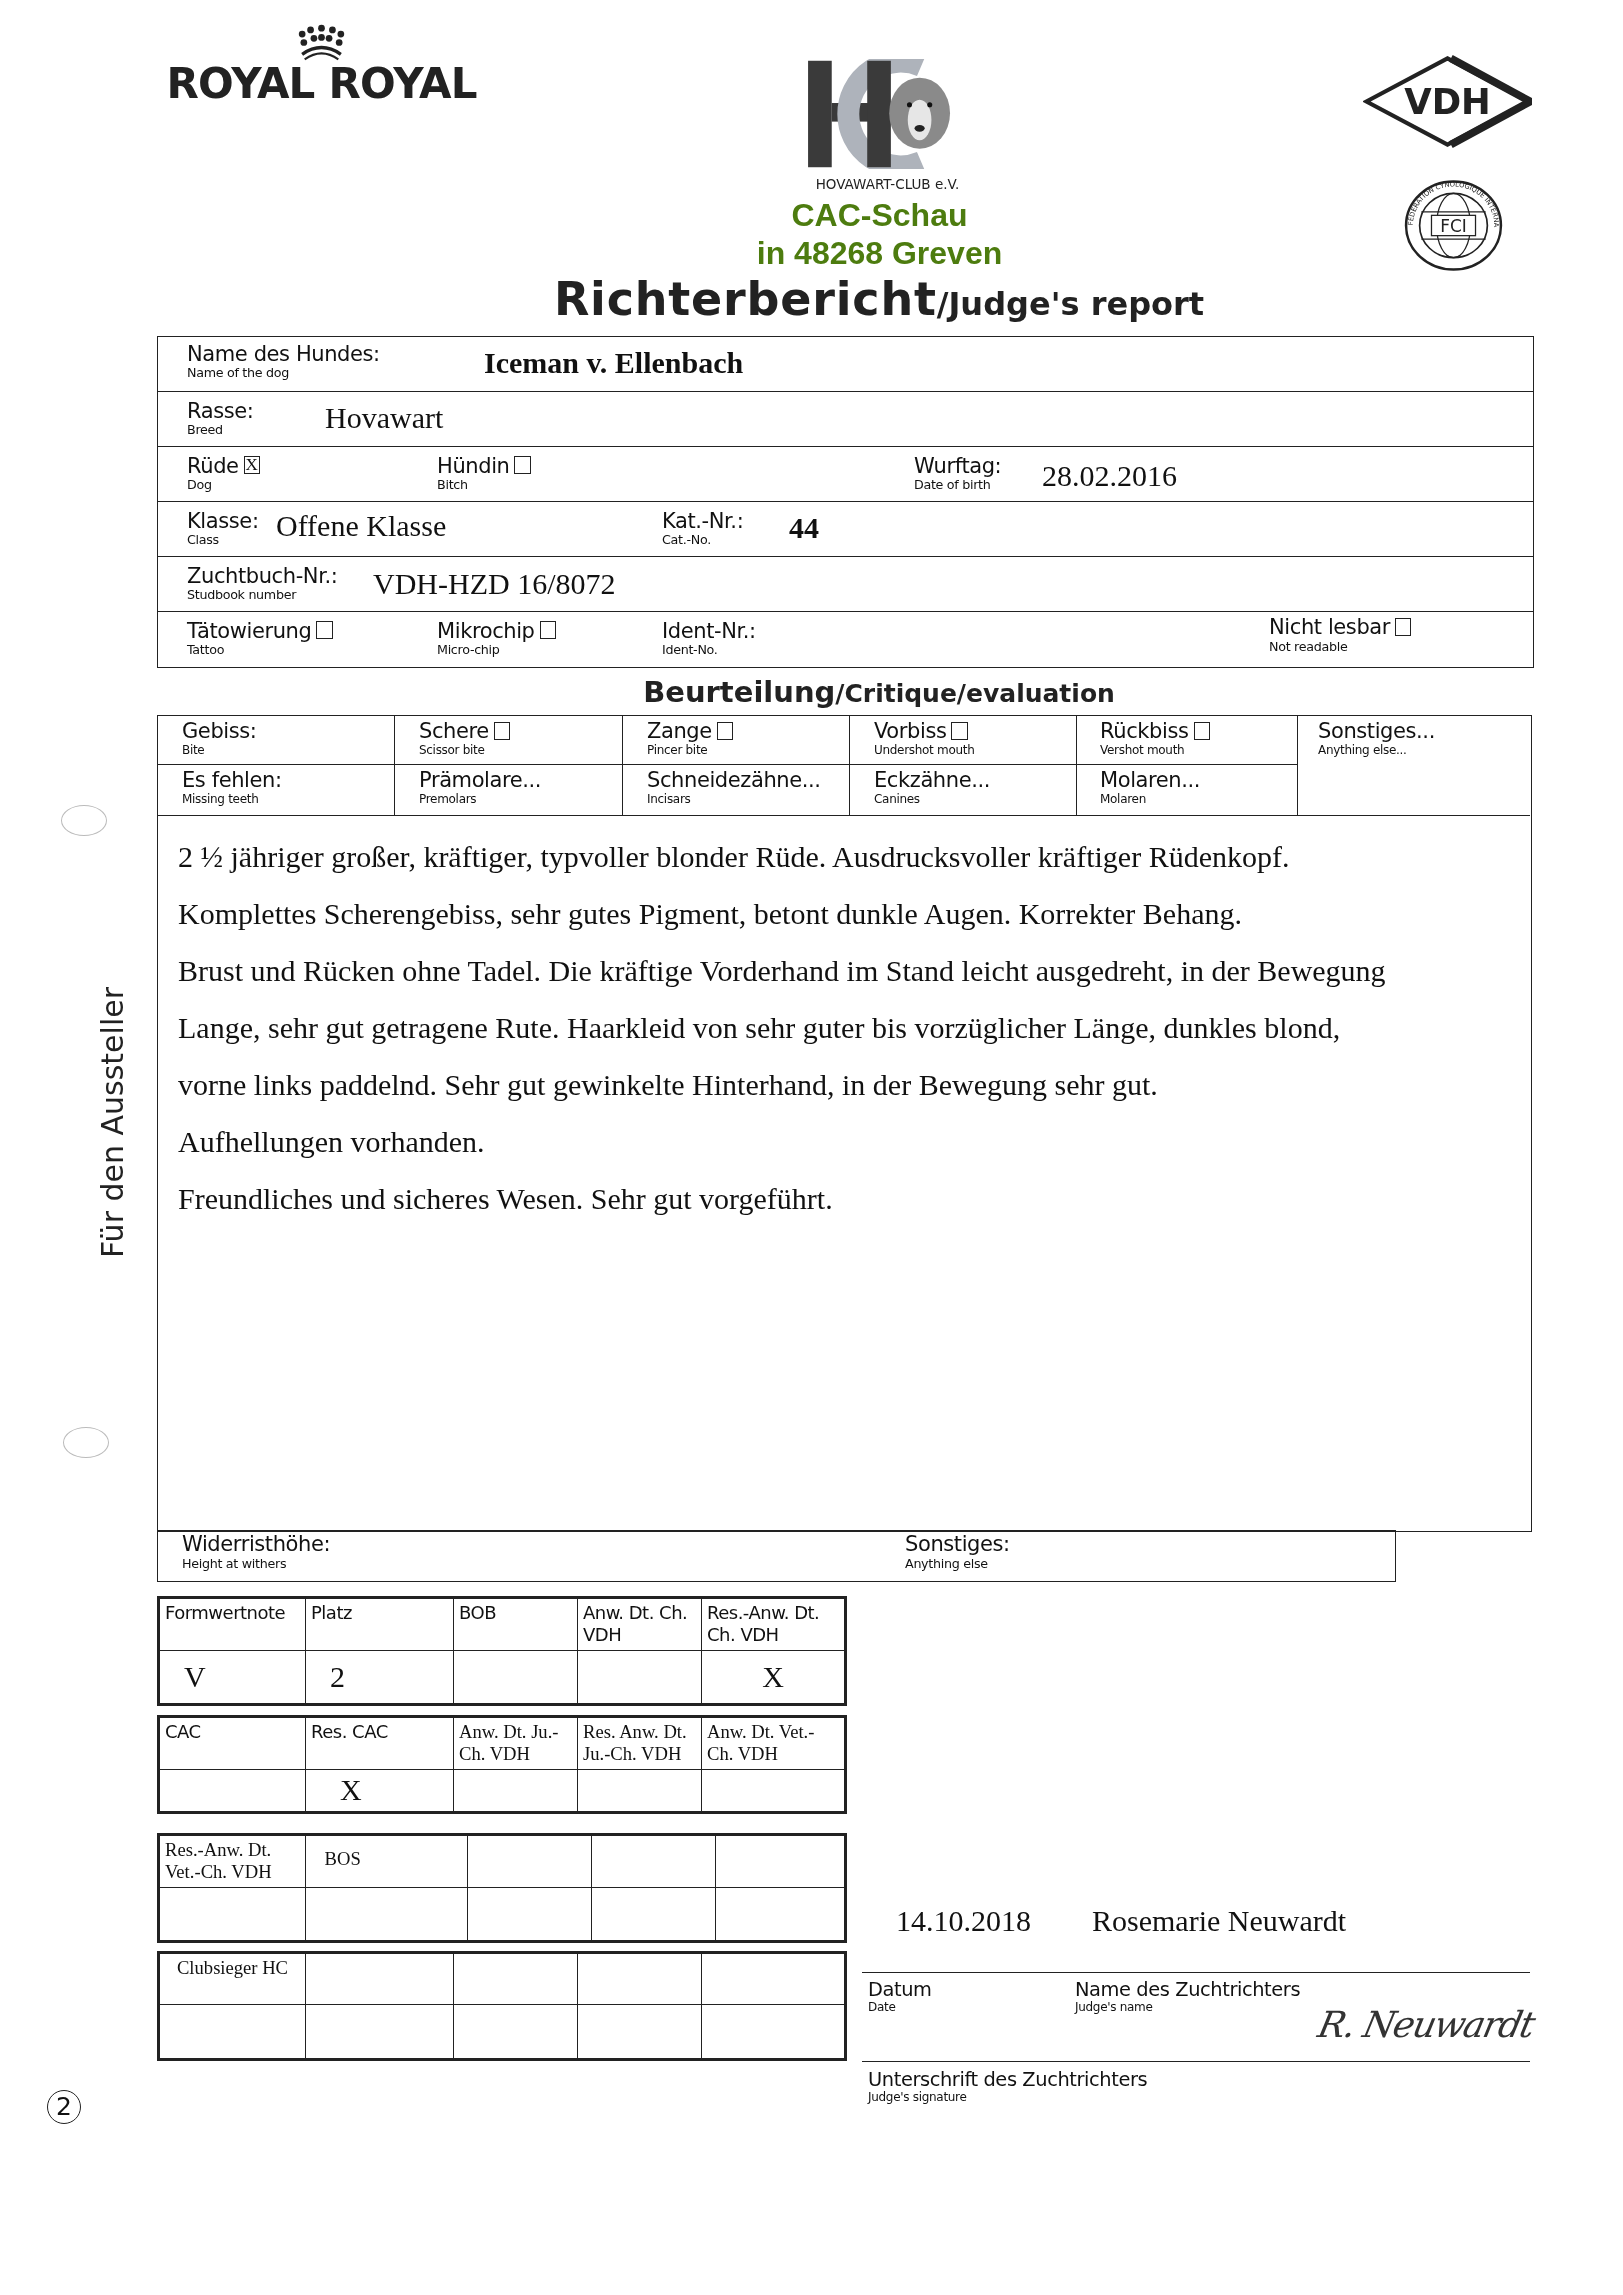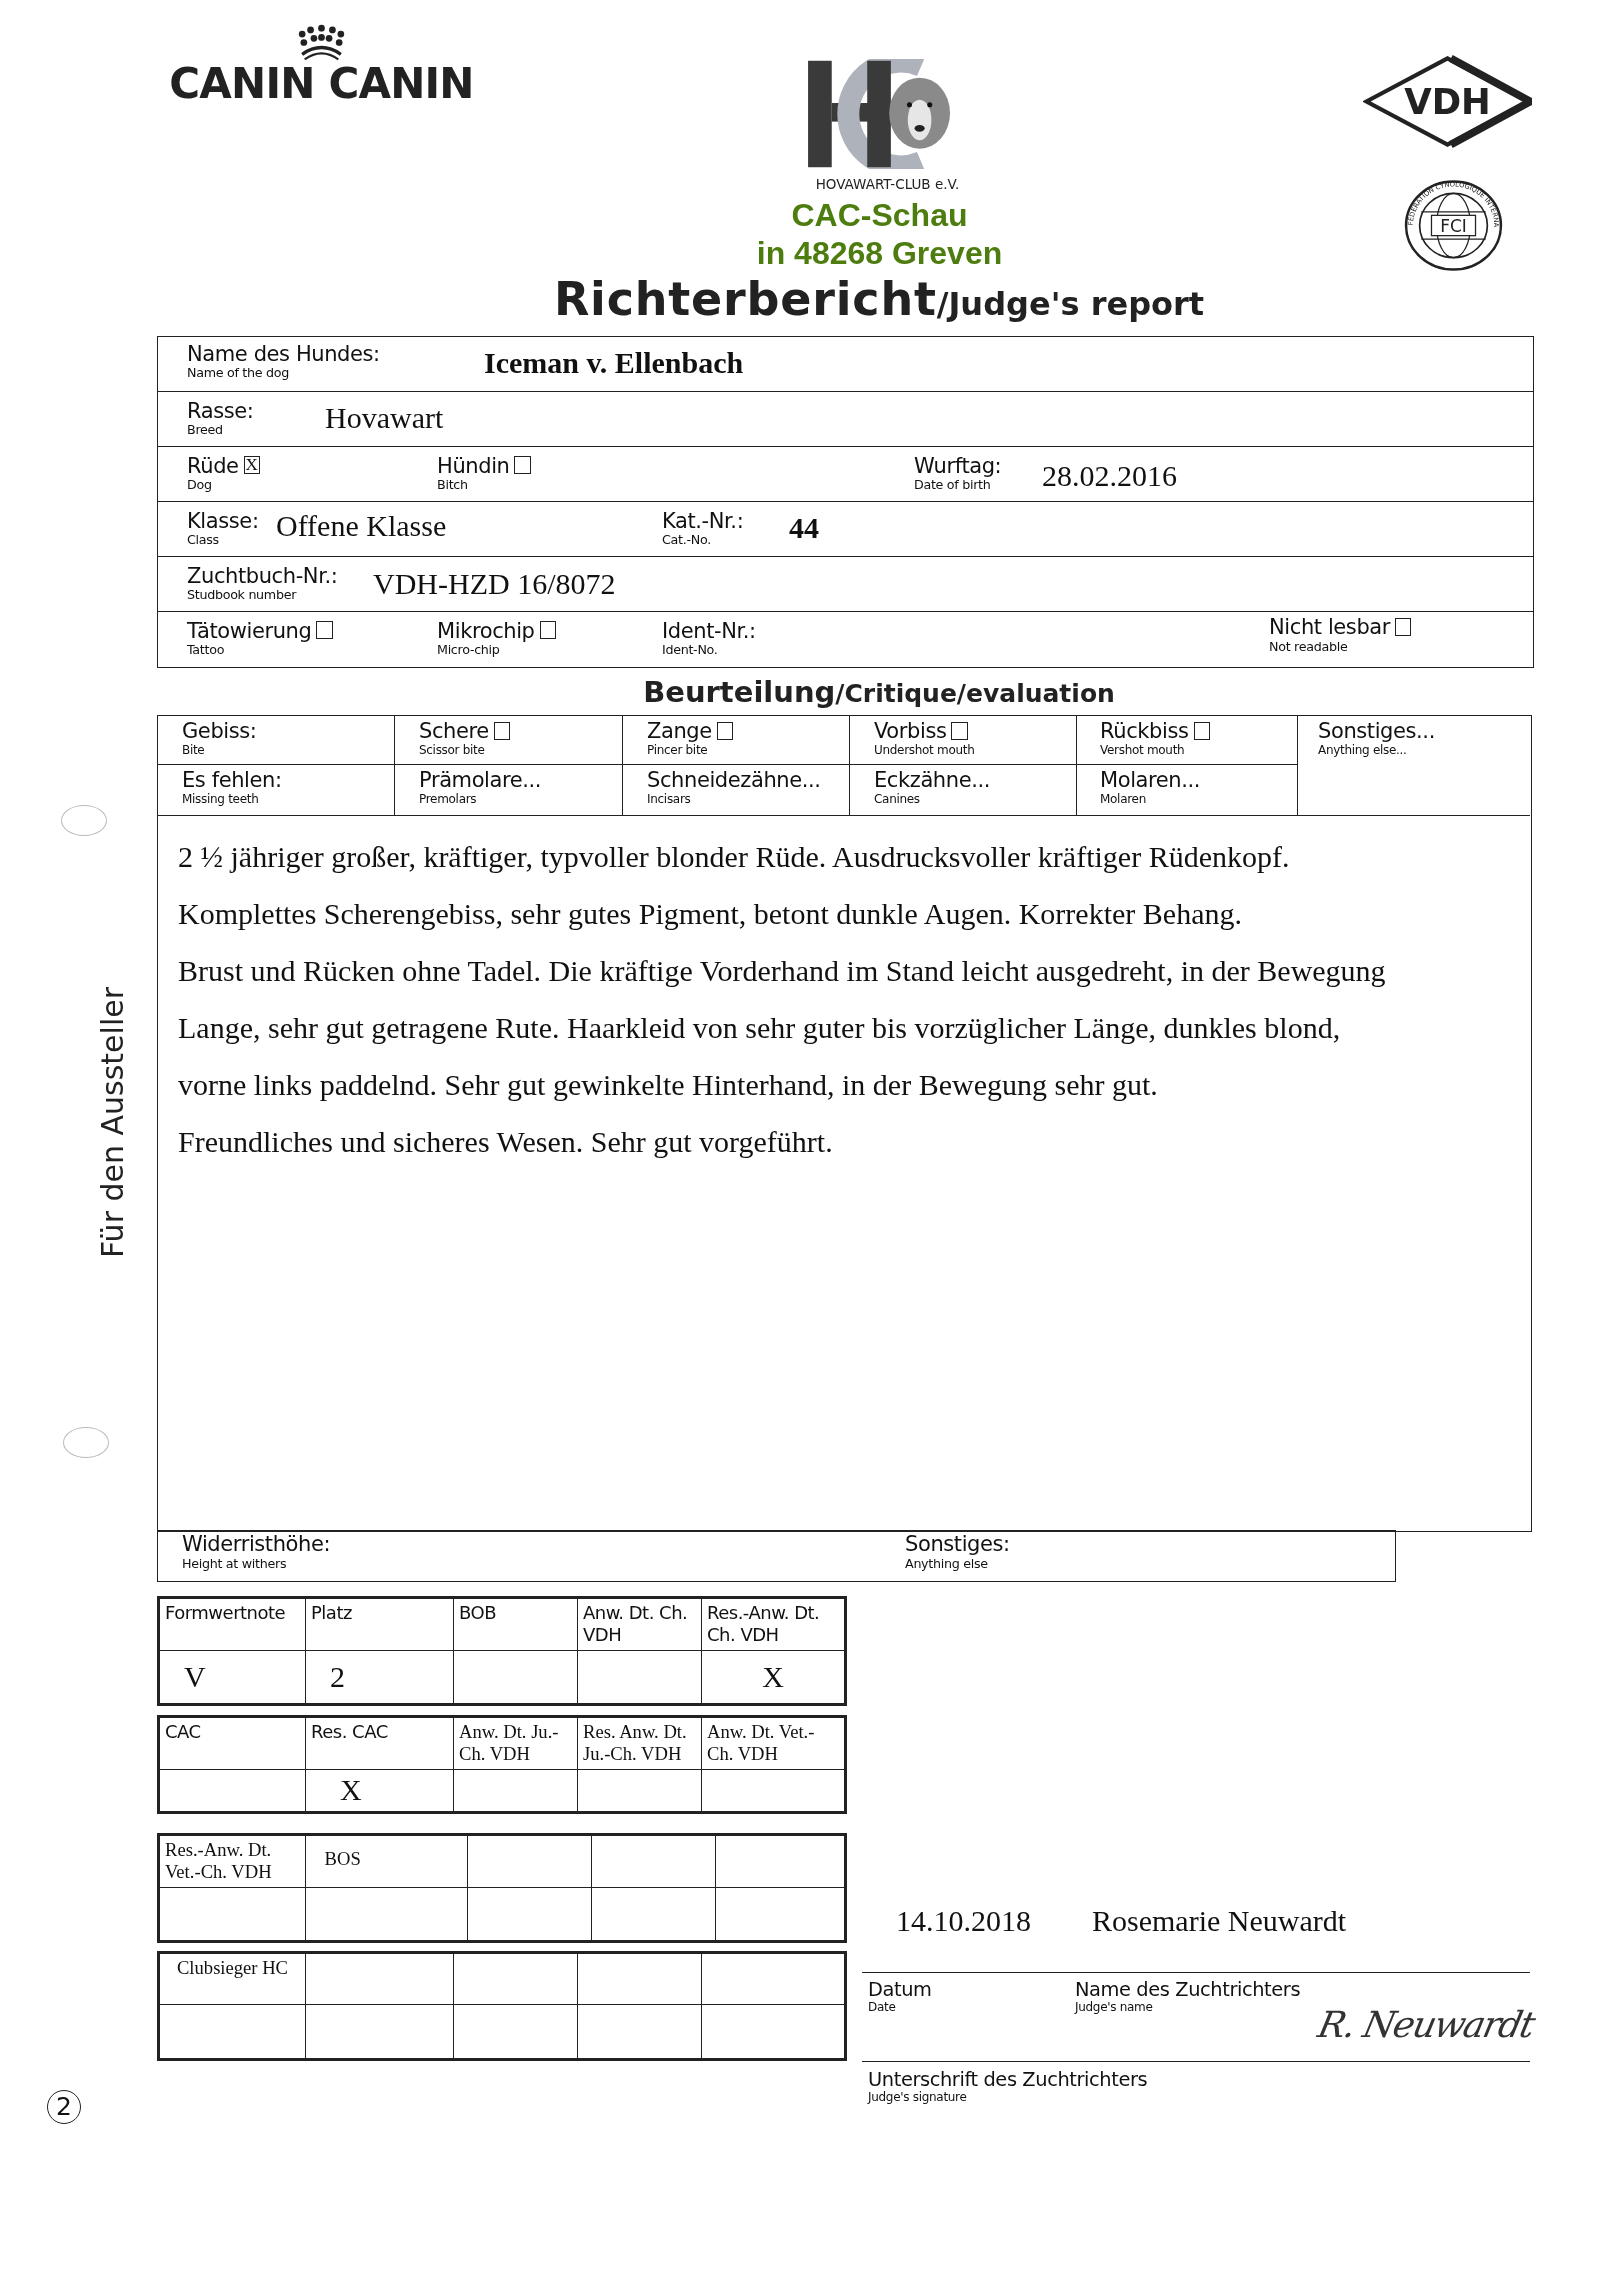--- a/index.html
+++ b/index.html
@@ -75,21 +75,21 @@
         <circle cx="58" cy="12" r="4"></circle>
       <circle cx="14" cy="22" r="4"></circle>
         <circle cx="26" cy="17" r="4"></circle>
         <circle cx="35" cy="16" r="4"></circle>
         <circle cx="44" cy="17" r="4"></circle>
         <circle cx="56" cy="22" r="4"></circle>
     </g>
     <path d="M12 36 Q35 20 58 36" stroke="#222" stroke-width="4" fill="none"></path>
     <path d="M15 42 Q35 28 55 42" stroke="#222" stroke-width="2.5" fill="none"></path>
   </svg>
-  <div id="rc-text">CANIN CANIN</div>
+  <div id="rc-text">ROYAL ROYAL</div>
 </div>
 
 <svg id="hc-logo" class="abs" viewBox="0 0 200 130">
   <rect x="6" y="2" width="28" height="126" fill="#3a3a3a"></rect>
   <rect x="34" y="52" width="44" height="22" fill="#3a3a3a"></rect>
   <path d="M140 8 A62 62 0 1 0 140 122" stroke="#aeb3bb" stroke-width="26" fill="none"></path>
   <rect x="76" y="2" width="28" height="126" fill="#3a3a3a"></rect>
   <ellipse cx="138" cy="64" rx="36" ry="42" fill="#8a8a8a"></ellipse>
   <ellipse cx="138" cy="72" rx="14" ry="24" fill="#e6e6e6"></ellipse>
   <circle cx="126" cy="54" r="3" fill="#111"></circle>
@@ -245,20 +245,21 @@
   </div>
 </div>
 
 <div id="critique-box" class="abs">
   <div id="critique-text">
     <p>2 ½ jähriger großer, kräftiger, typvoller blonder Rüde. Ausdrucksvoller kräftiger Rüdenkopf.</p>
     <p>Komplettes Scherengebiss, sehr gutes Pigment, betont dunkle Augen. Korrekter Behang.</p>
     <p>Brust und Rücken ohne Tadel. Die kräftige Vorderhand im Stand leicht ausgedreht, in der Bewegung</p>
     <p>Lange, sehr gut getragene Rute. Haarkleid von sehr guter bis vorzüglicher Länge, dunkles blond,</p>
     <p>vorne links paddelnd. Sehr gut gewinkelte Hinterhand, in der Bewegung sehr gut.</p>
+    <p>Aufhellungen vorhanden.</p>
     <p>Freundliches und sicheres Wesen. Sehr gut vorgeführt.</p>
   </div>
 </div>
 
 <div id="withers-row" class="abs">
   <div class="cell" style="left:24px;top:3.4px">
     <span class="lbl">Widerristhöhe:</span>
     <span class="sub">Height at withers</span>
   </div>
   <div class="cell" style="left:747px;top:3.4px">

